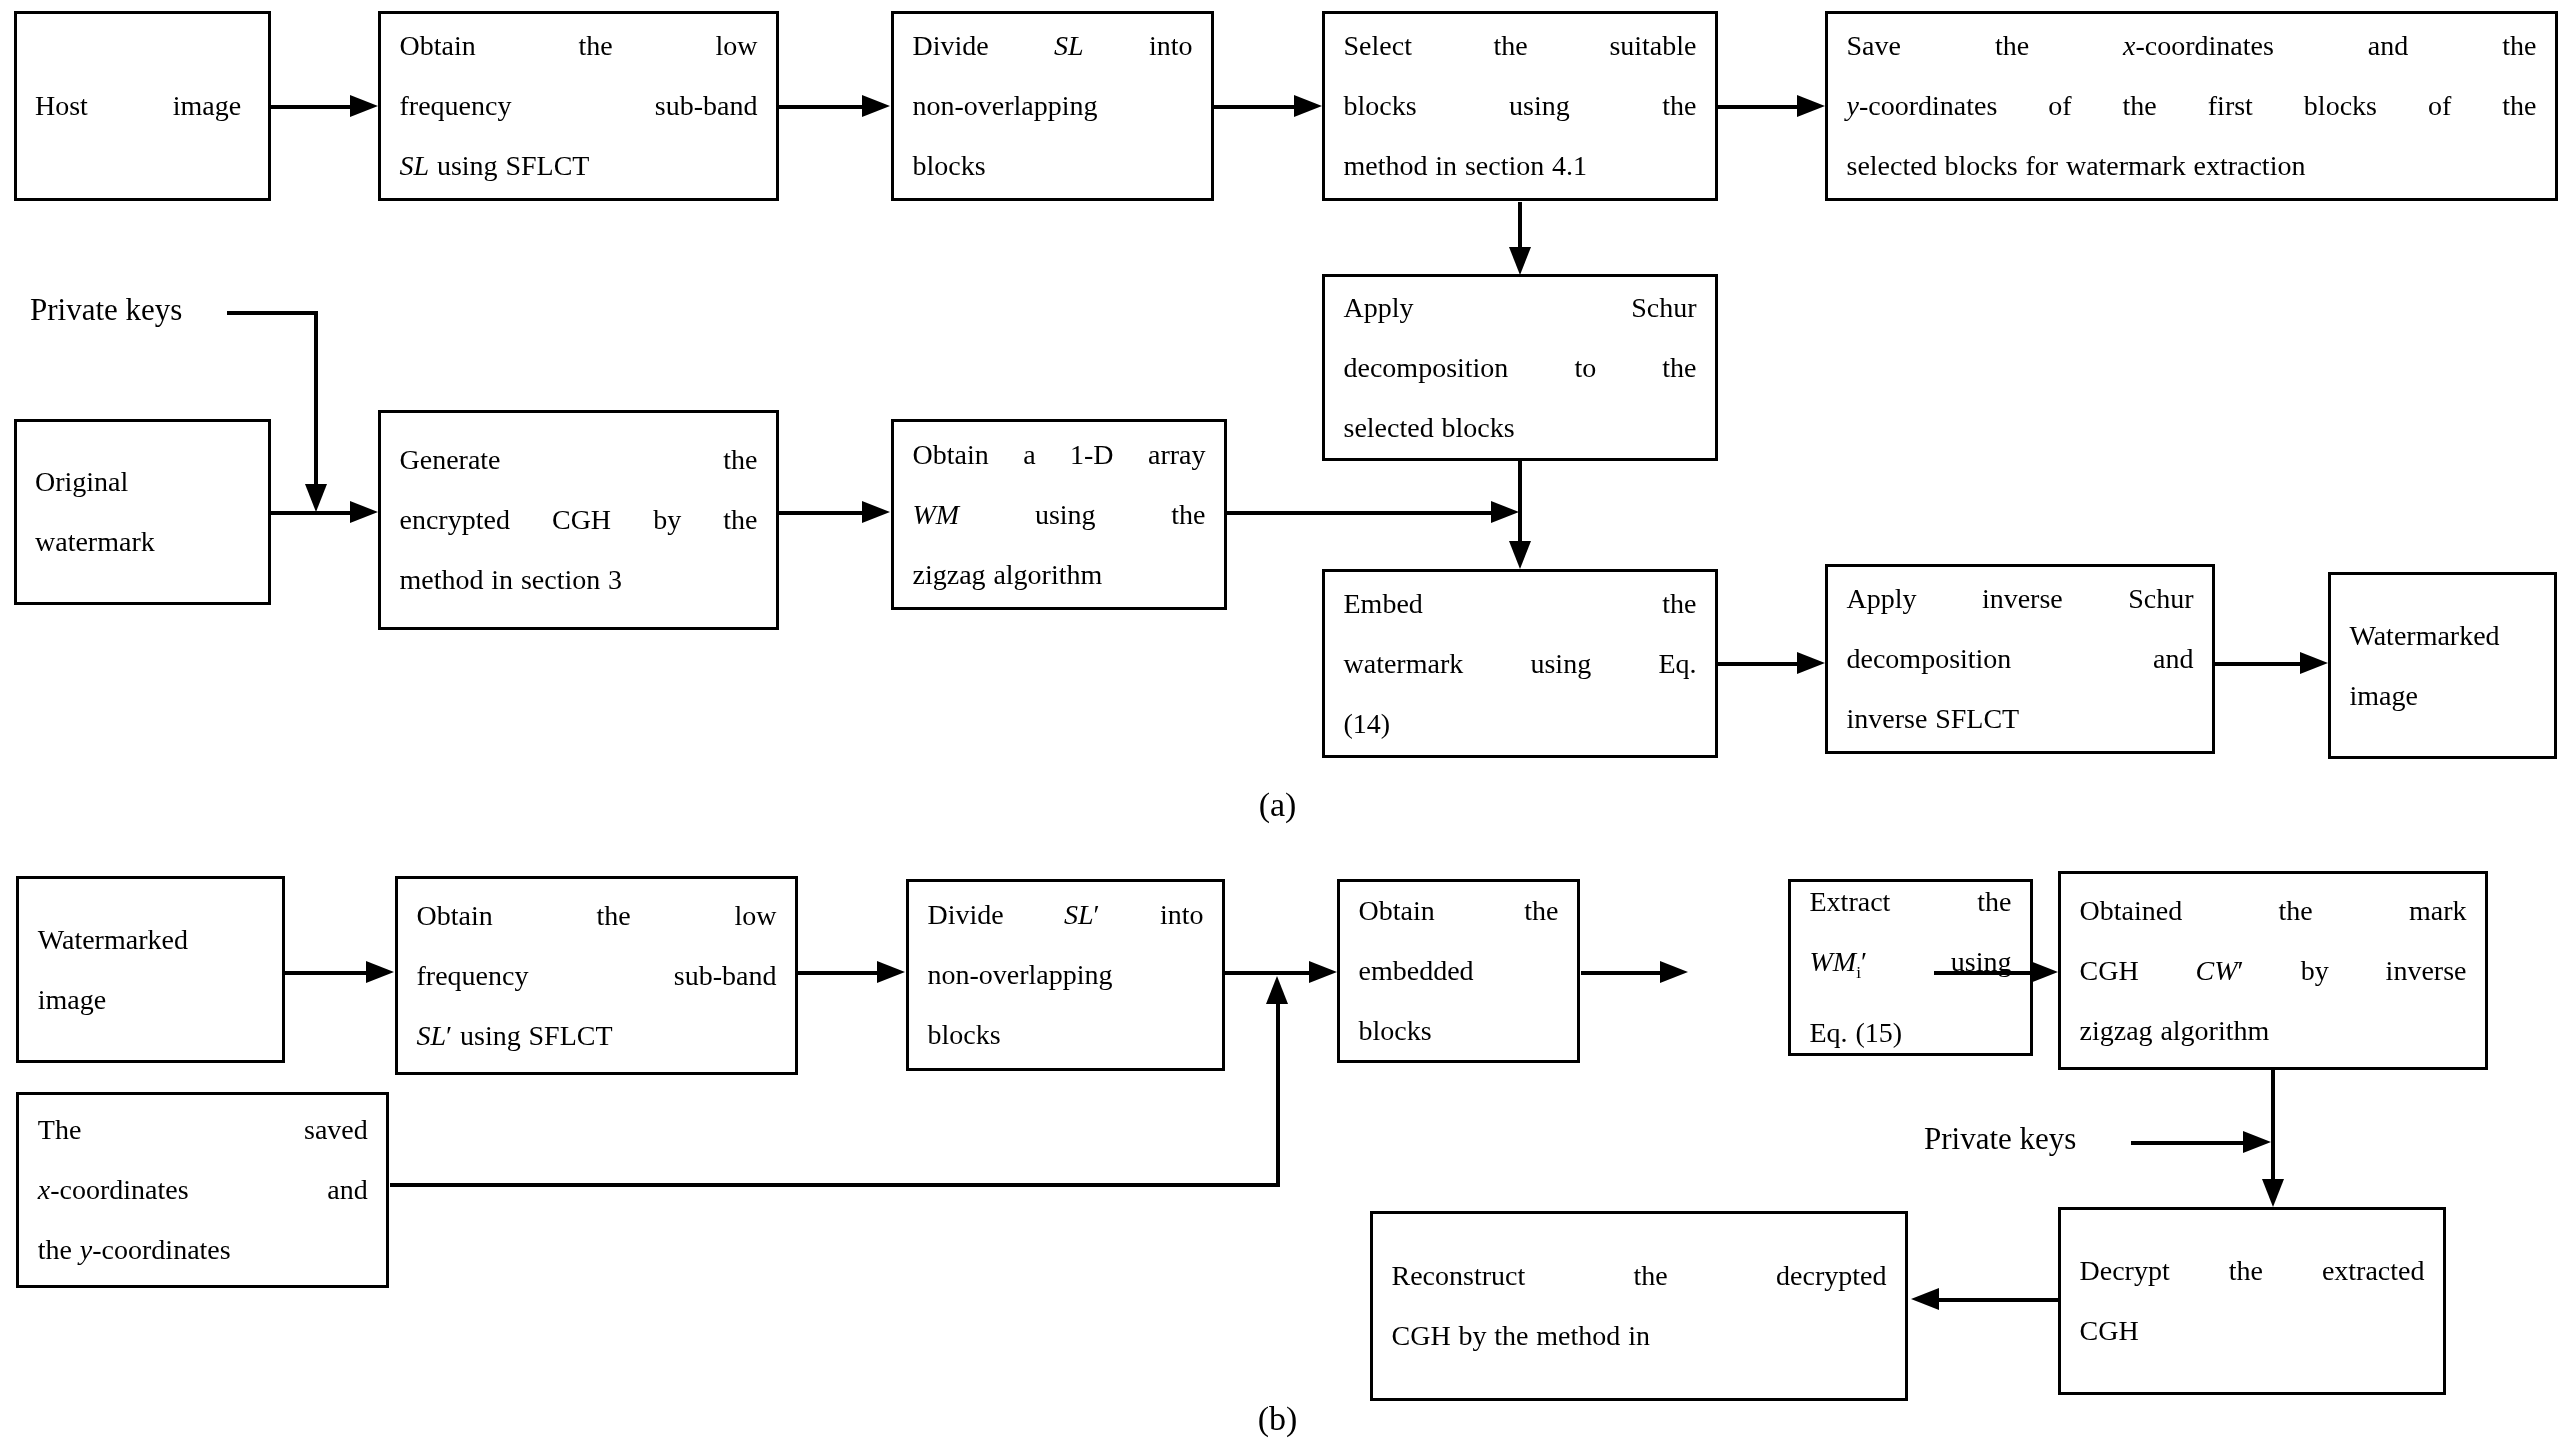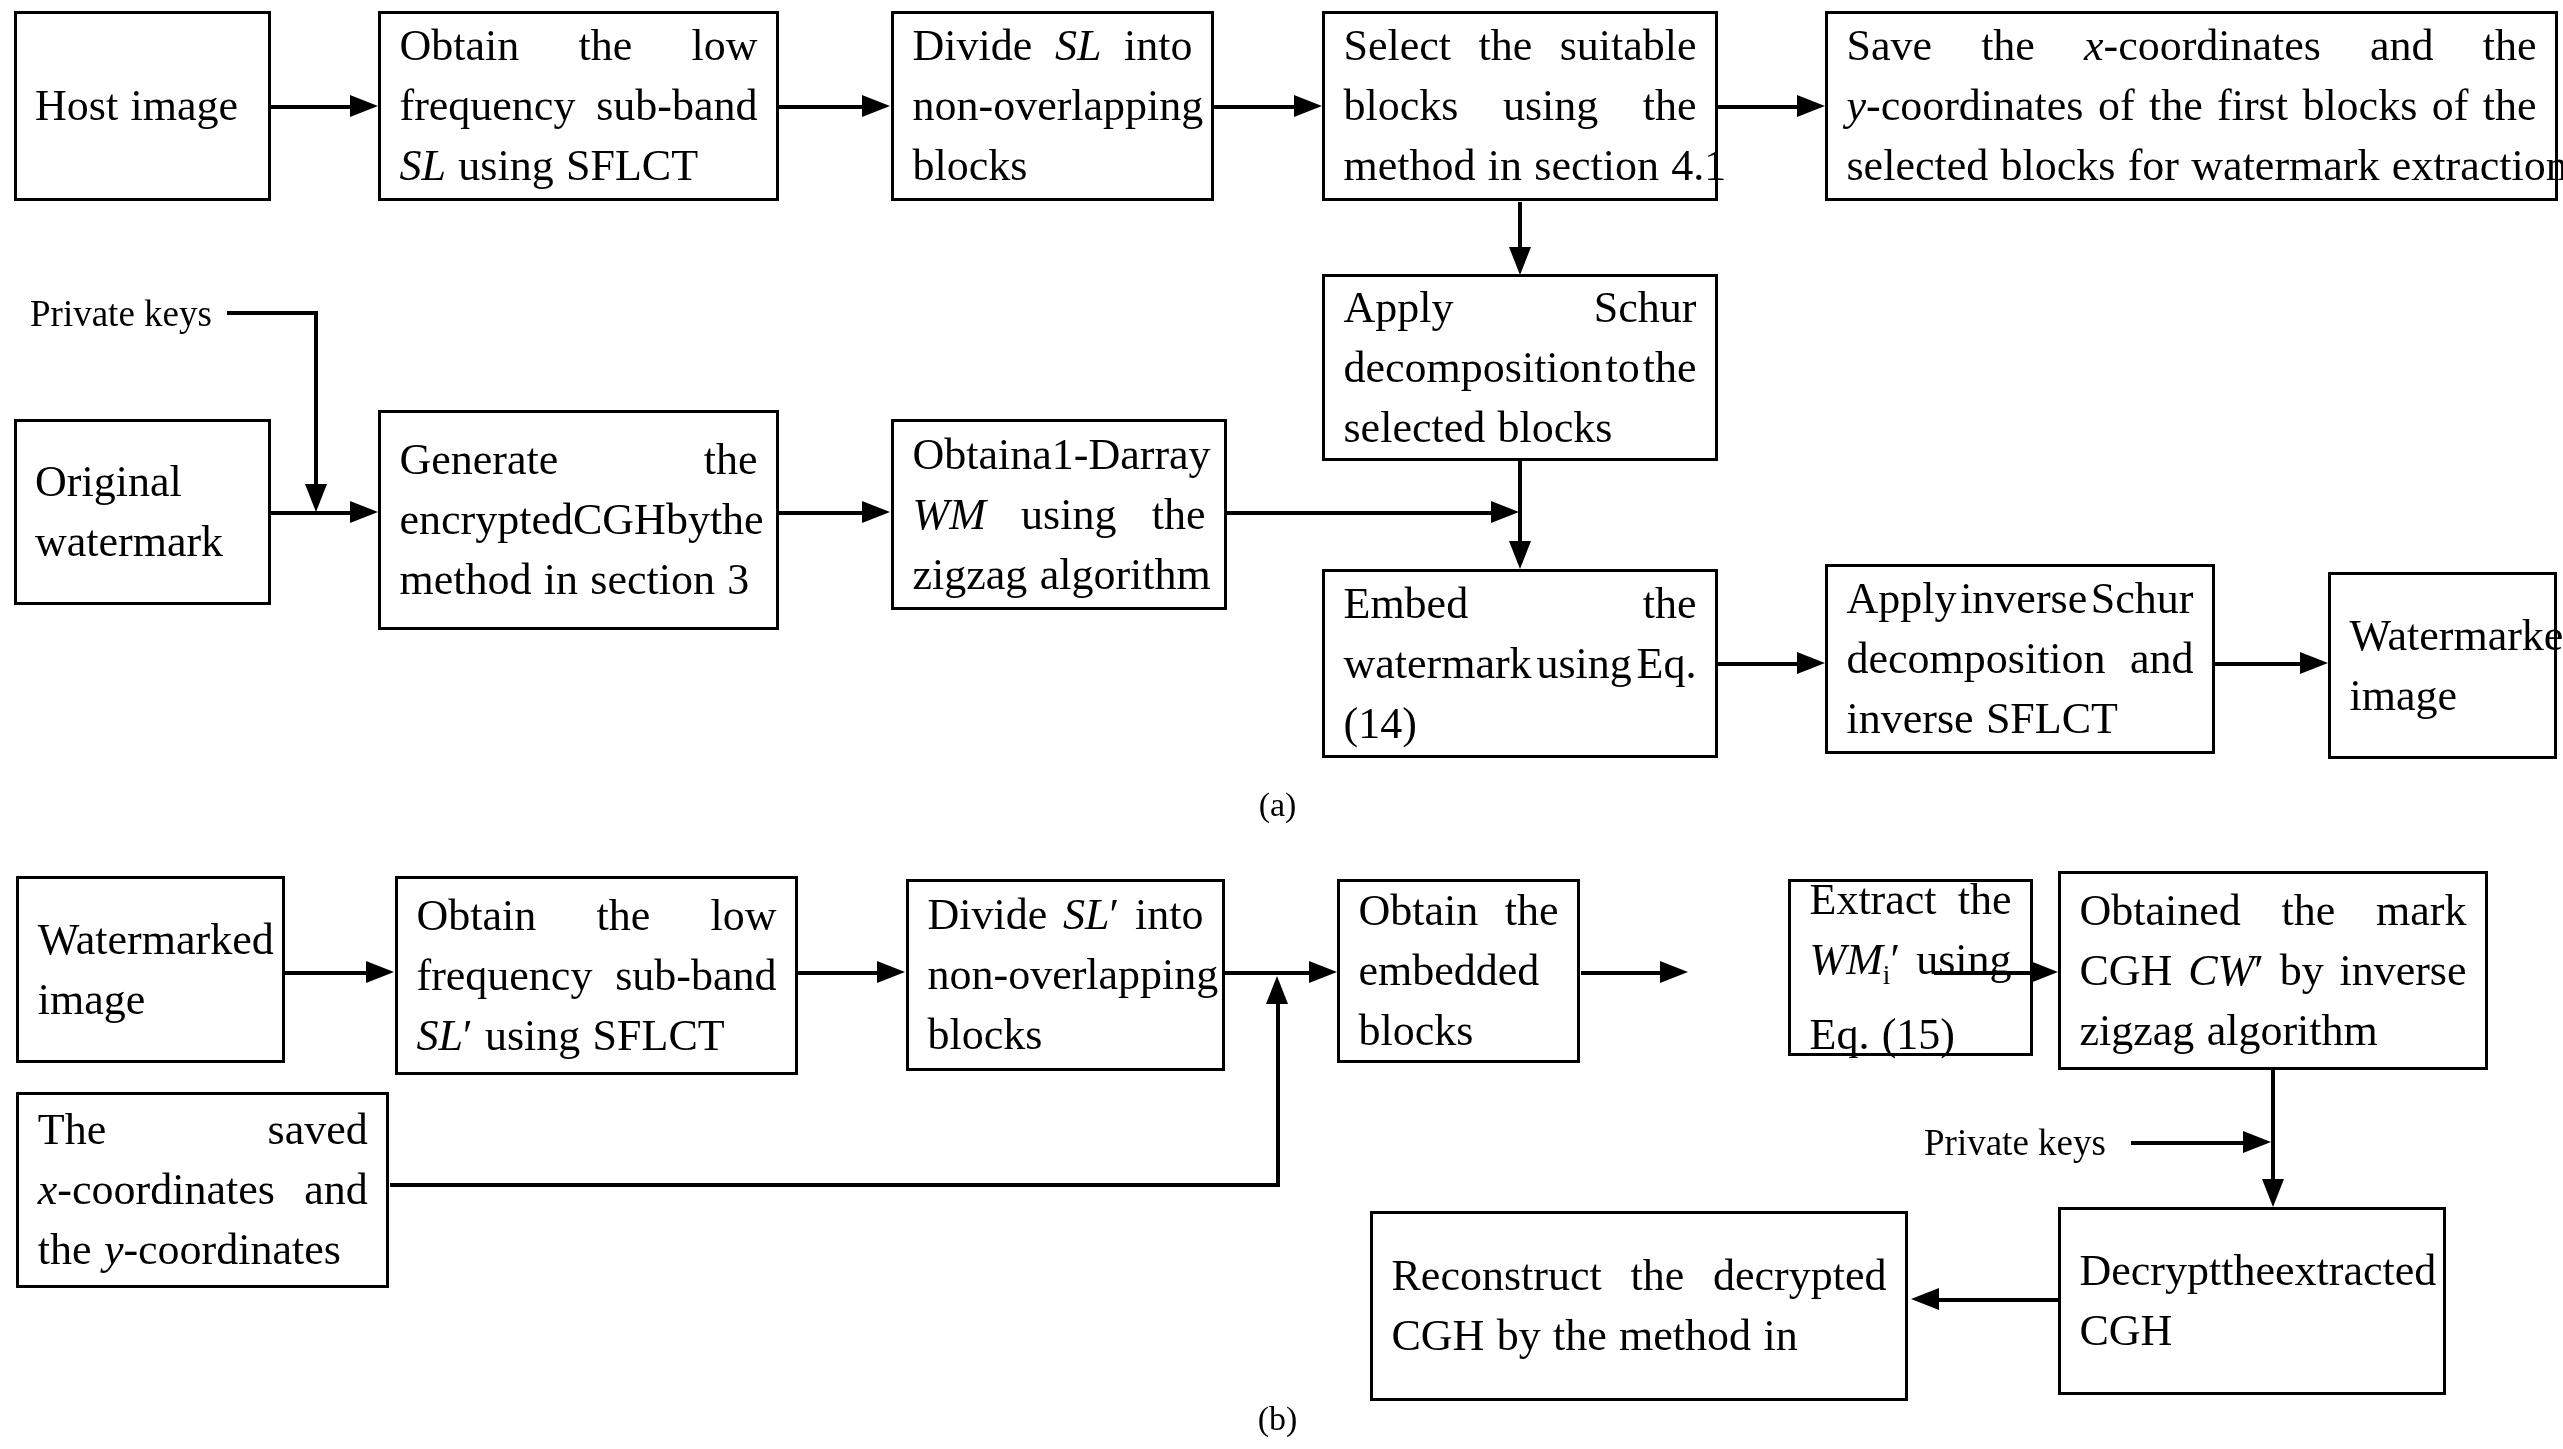--- a/index.html
+++ b/index.html
@@ -1,27 +1,27 @@
 <!DOCTYPE html>
 <html style="font-size:11.4px"><head>
 <meta charset="utf-8">
 <style>
   html,body{margin:0;padding:0;background:#ffffff;}
   #page{position:relative;width:2563px;height:1449px;background:#ffffff;
         font-family:"Liberation Serif","DejaVu Serif",serif;color:#000;}
   .box{position:absolute;border:3.5px solid #000;background:#fff;box-sizing:border-box;
        display:flex;flex-direction:column;justify-content:center;
-       padding:0 18.5px;font-size:44px;line-height:60px;}
+       padding:0 18.5px;font-size:28px;line-height:60px;}
   .box .tline{display:flex;justify-content:space-between;white-space:nowrap;}
   .box .tline span{margin-right:0;}
   .box .tline:last-child{justify-content:flex-start;}
   .box .tline:last-child span,.box.plain .tline span{margin-right:0.28em;}
   .box.plain .tline{justify-content:space-between;}
   sub{font-size:0.62em;}
-  .freelabel{position:absolute;font-size:37px;white-space:nowrap;text-align:center;}
+  .freelabel{position:absolute;font-size:31px;white-space:nowrap;text-align:center;}
   .caption{position:absolute;font-size:34px;width:213px;text-align:center;}
   .hline{position:absolute;height:3.5px;background:#000;}
   .vline{position:absolute;width:3.5px;background:#000;}
   .arr-r{position:absolute;width:0;height:0;border-top:11.4px solid transparent;
          border-bottom:11.4px solid transparent;border-left:28px solid #000;}
   .arr-l{position:absolute;width:0;height:0;border-top:11.4px solid transparent;
          border-bottom:11.4px solid transparent;border-right:28px solid #000;}
   .arr-d{position:absolute;width:0;height:0;border-left:11.4px solid transparent;
          border-right:11.4px solid transparent;border-top:28px solid #000;}
   .arr-u{position:absolute;width:0;height:0;border-left:11.4px solid transparent;

